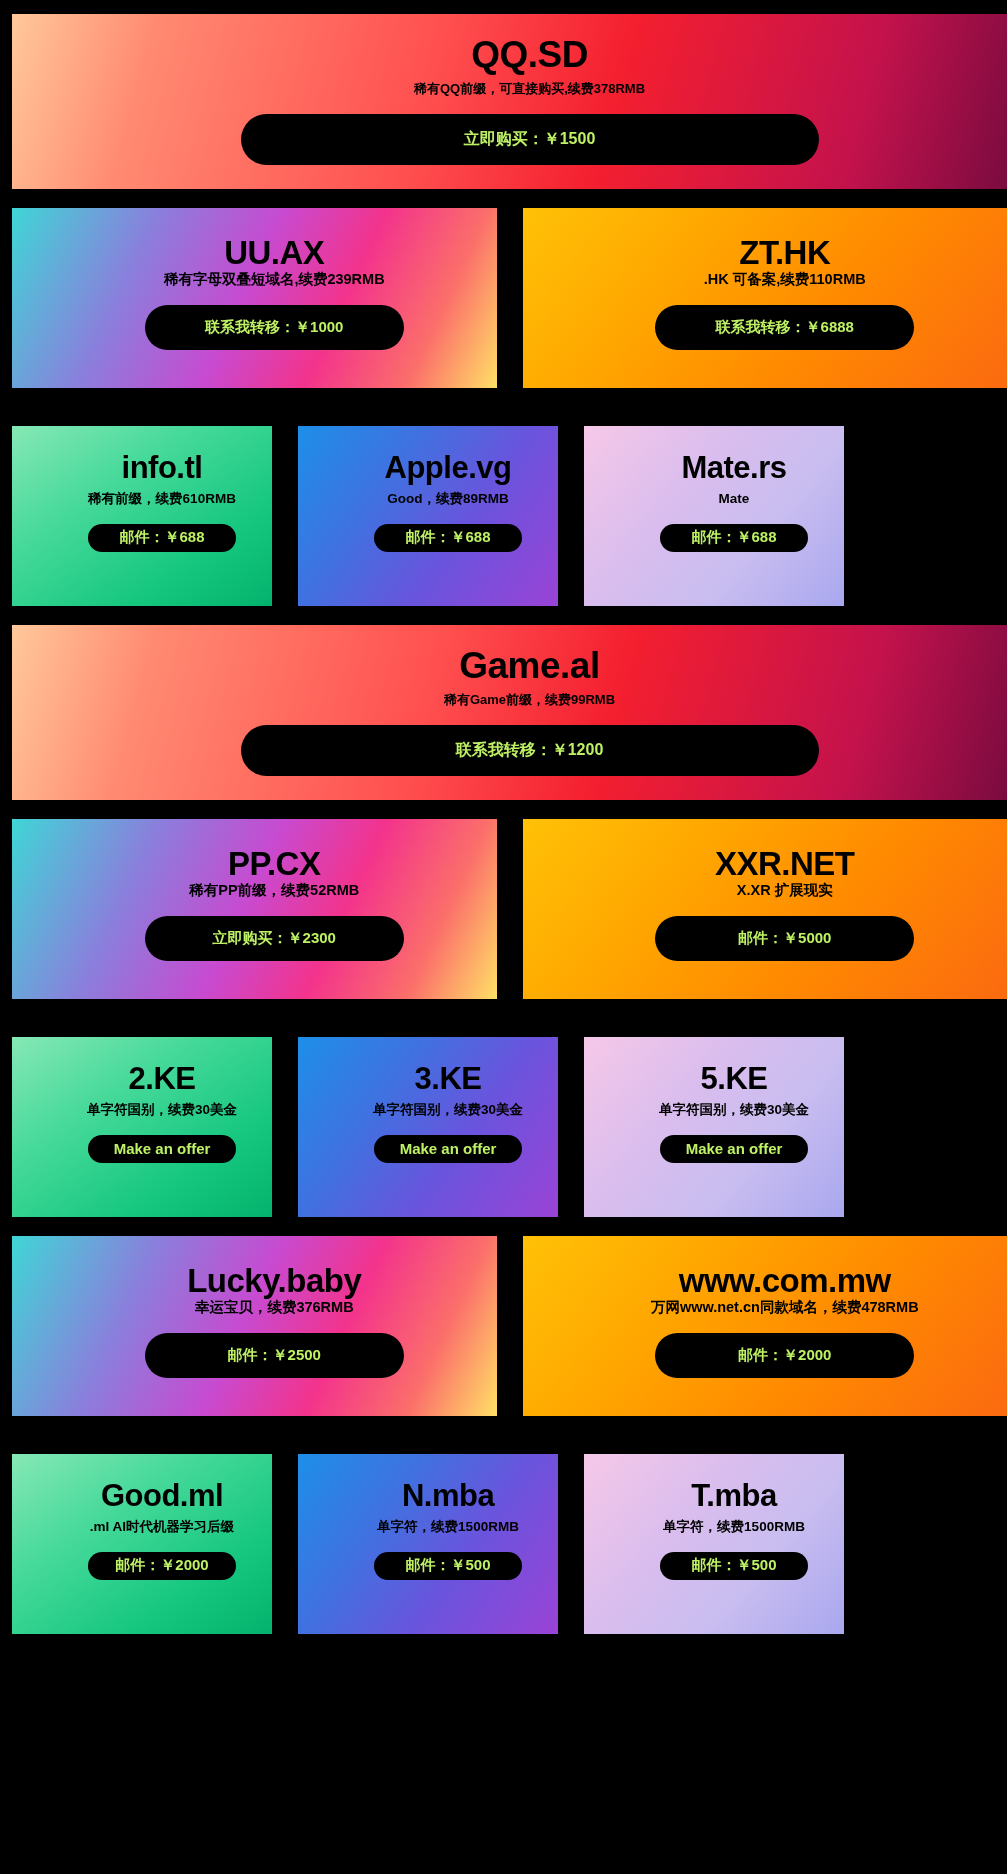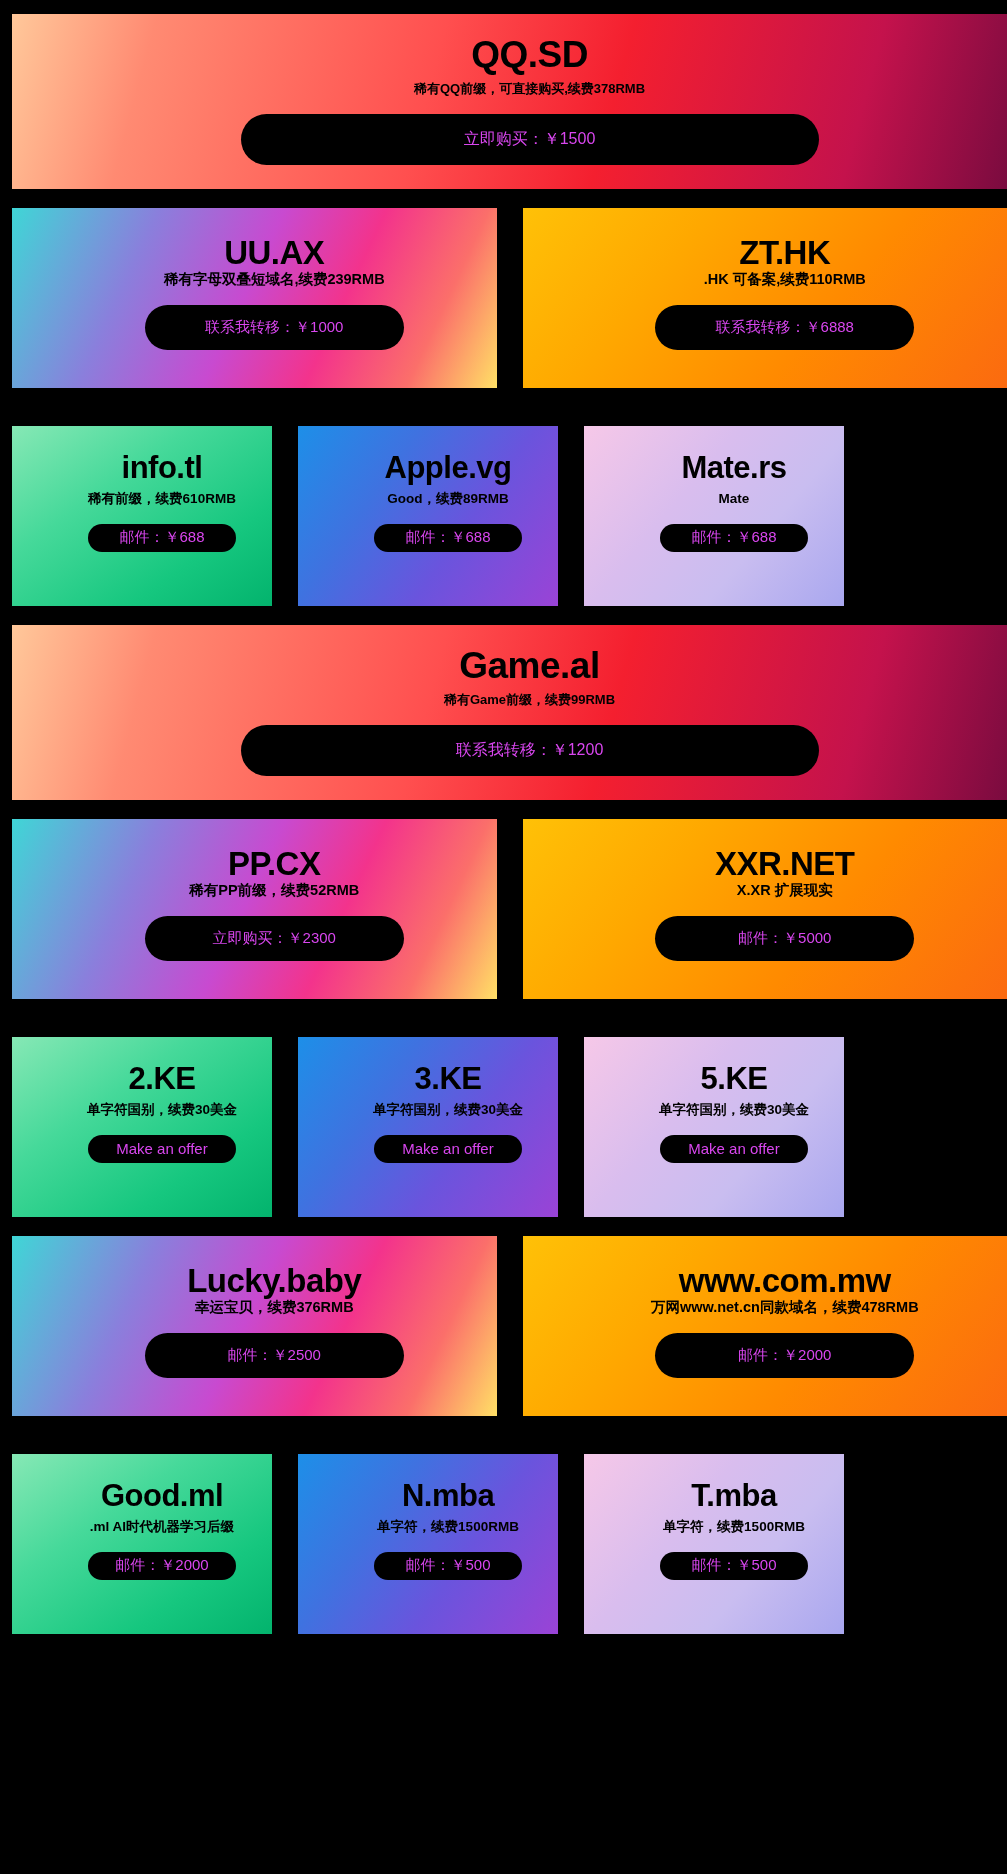--- a/index.html
+++ b/index.html
@@ -21,21 +21,21 @@
     padding-left:40px;
   }
   .card .title{
     font-weight:bold;color:#000;letter-spacing:-0.5px;
     line-height:1.05;white-space:nowrap;
   }
   .card .subtitle{
     font-weight:bold;color:#000;line-height:1.2;white-space:nowrap;
   }
   .btn{
-    background:#000;color:#d946ef;font-weight:normal;
+    background:#000;color:#bef264;font-weight:bold;
     display:flex;align-items:center;justify-content:center;
     white-space:nowrap;box-sizing:border-box;
   }
 
   
   .wide{width:1007px;height:175px;padding-top:22px;}
   .wide .title{font-size:37px;}
   .wide .subtitle{font-size:13px;margin-top:6px;}
   .wide .btn{width:578px;height:51px;border-radius:26px;font-size:16px;margin-top:18px;}
 

